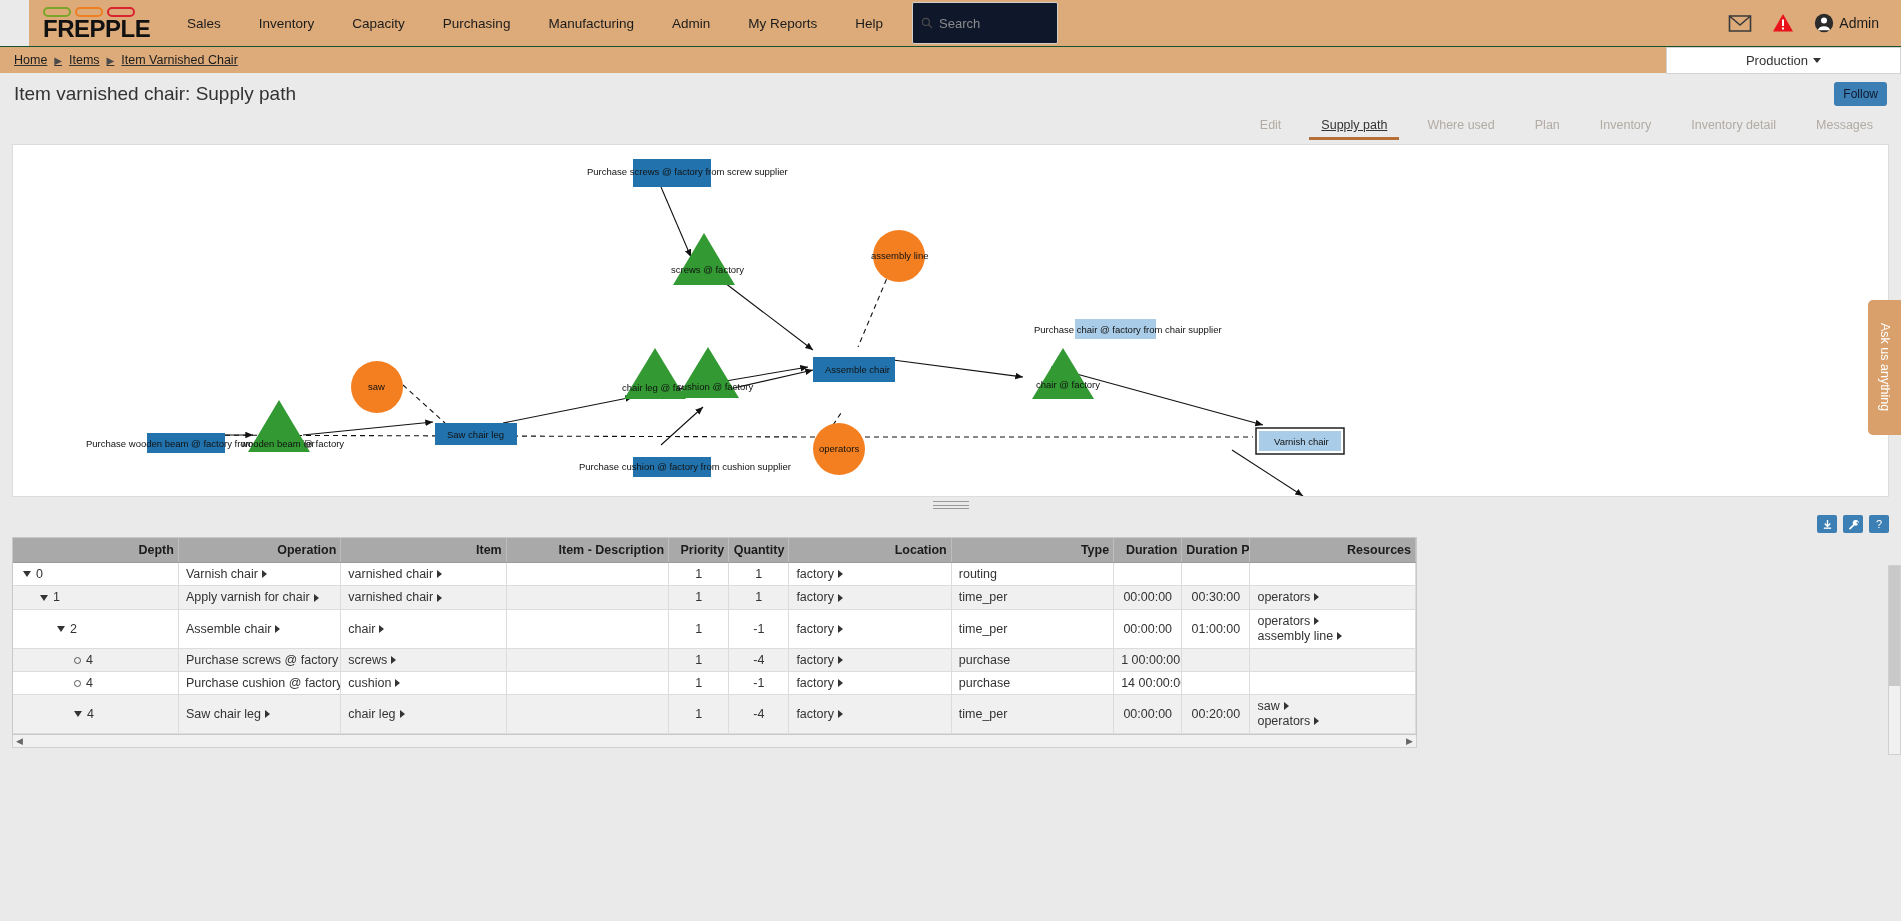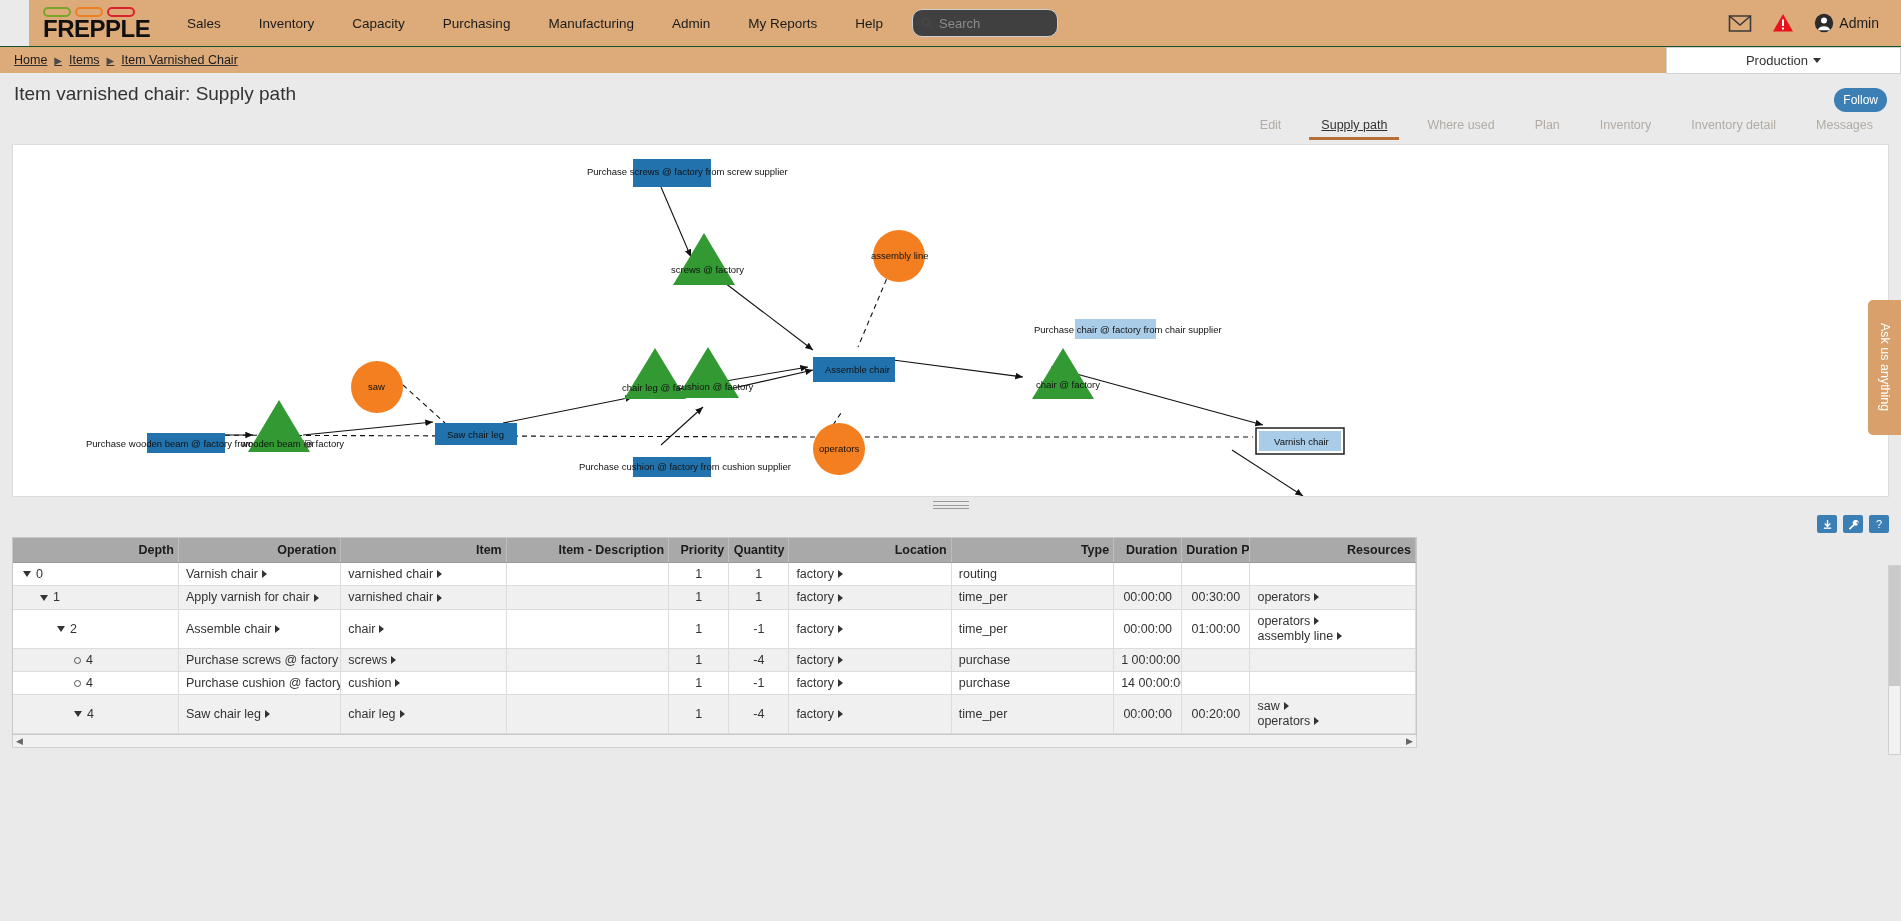--- a/index.html
+++ b/index.html
@@ -23,23 +23,23 @@
   .logo-pills { display:flex; gap:4px; margin-bottom:1px;}
   .pill { width:28px; height:10px; border-radius:6px; border:2.5px solid #000; }
   .pill.green { border-color:#7aa52a; }
   .pill.orange { border-color:#ee7f22; }
   .pill.red { border-color:#d9232e; }
   .logo-text { font-family:"Liberation Sans", sans-serif; font-weight:bold; font-size:24px;
                letter-spacing:-0.5px; color:#111; line-height:22px; }
   .navlinks { display:flex; align-items:flex-start; gap:12px; }
   .navlinks a { color:#1b1b1b; text-decoration:none; font-size:13.5px; padding:6px 13px; white-space:nowrap;}
   .searchbox {
-    margin-left:16px; background:#404040; border:1px solid #cfcfcf;
-    width:146px; height:28px; display:flex; align-items:center;
-    padding:0 8px; gap:6px; border-radius:10px;
+    margin-left:16px; background:#0f172a; border:1px solid #cfcfcf;
+    width:146px; height:42px; display:flex; align-items:center;
+    padding:0 8px; gap:6px; border-radius:2px;
   }
   .searchbox .ph { color:#8b8b8b; font-size:13px; }
   .topright { margin-left:auto; display:flex; align-items:center; gap:20px; padding-right:8px;}
   .topright .icn { cursor:pointer; display:flex; align-items:center; }
   .admin-wrap { display:flex; align-items:center; gap:5px; color:#1b1b1b; font-size:14px;}
 
   
   .crumbbar {
     height:27px; background:#ddab79; border-top:1px solid #14532d;
     display:flex; align-items:center; padding:0 14px; position:relative;text-decoration:underline;
@@ -52,22 +52,22 @@
     background:#fff; border:1px solid #d3d3d3;
     display:flex; align-items:center; justify-content:center; gap:5px;
     font-size:13px; color:#333; cursor:pointer;
   }
   .caret { width:0;height:0;border-left:4px solid transparent;border-right:4px solid transparent;border-top:5px solid #333; }
 
   
   .titlebar { height:42px; display:flex; align-items:center; padding:0 14px; position:relative;}
   .page-title { font-size:19px; color:#333; font-weight:normal;}
   .follow-btn {
-    position:absolute; right:14px; top:15px;
-    background:#3b7fb5; color:#ffffff; border:none; border-radius:12px;
+    position:absolute; right:14px; top:9px;
+    background:#3b7fb5; color:#0f172a; border:none; border-radius:3px;
     font-size:12px; padding:5px 9px; cursor:pointer;
     font-family:"Liberation Sans", sans-serif;
   }
 
   
   .tabsbar { height:25px; display:flex; justify-content:flex-end; padding-right:16px; gap:16px; align-items:flex-end;}
   .tab { font-size:12.5px; color:#b2aba4; padding:3px 12px 5px; cursor:pointer; white-space:nowrap;
          border-bottom:3px solid transparent; }
   .tab.active { color:#333; border-bottom:3px solid #b5703a;text-decoration:underline; }
 

